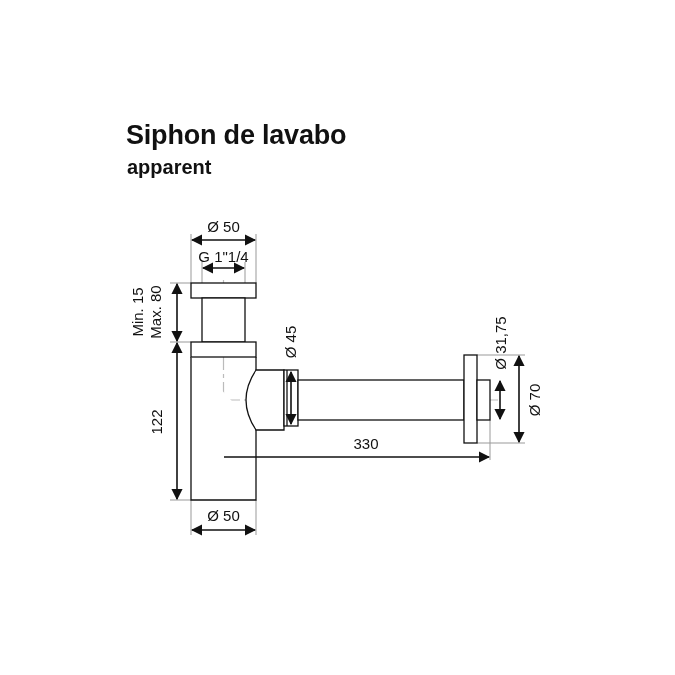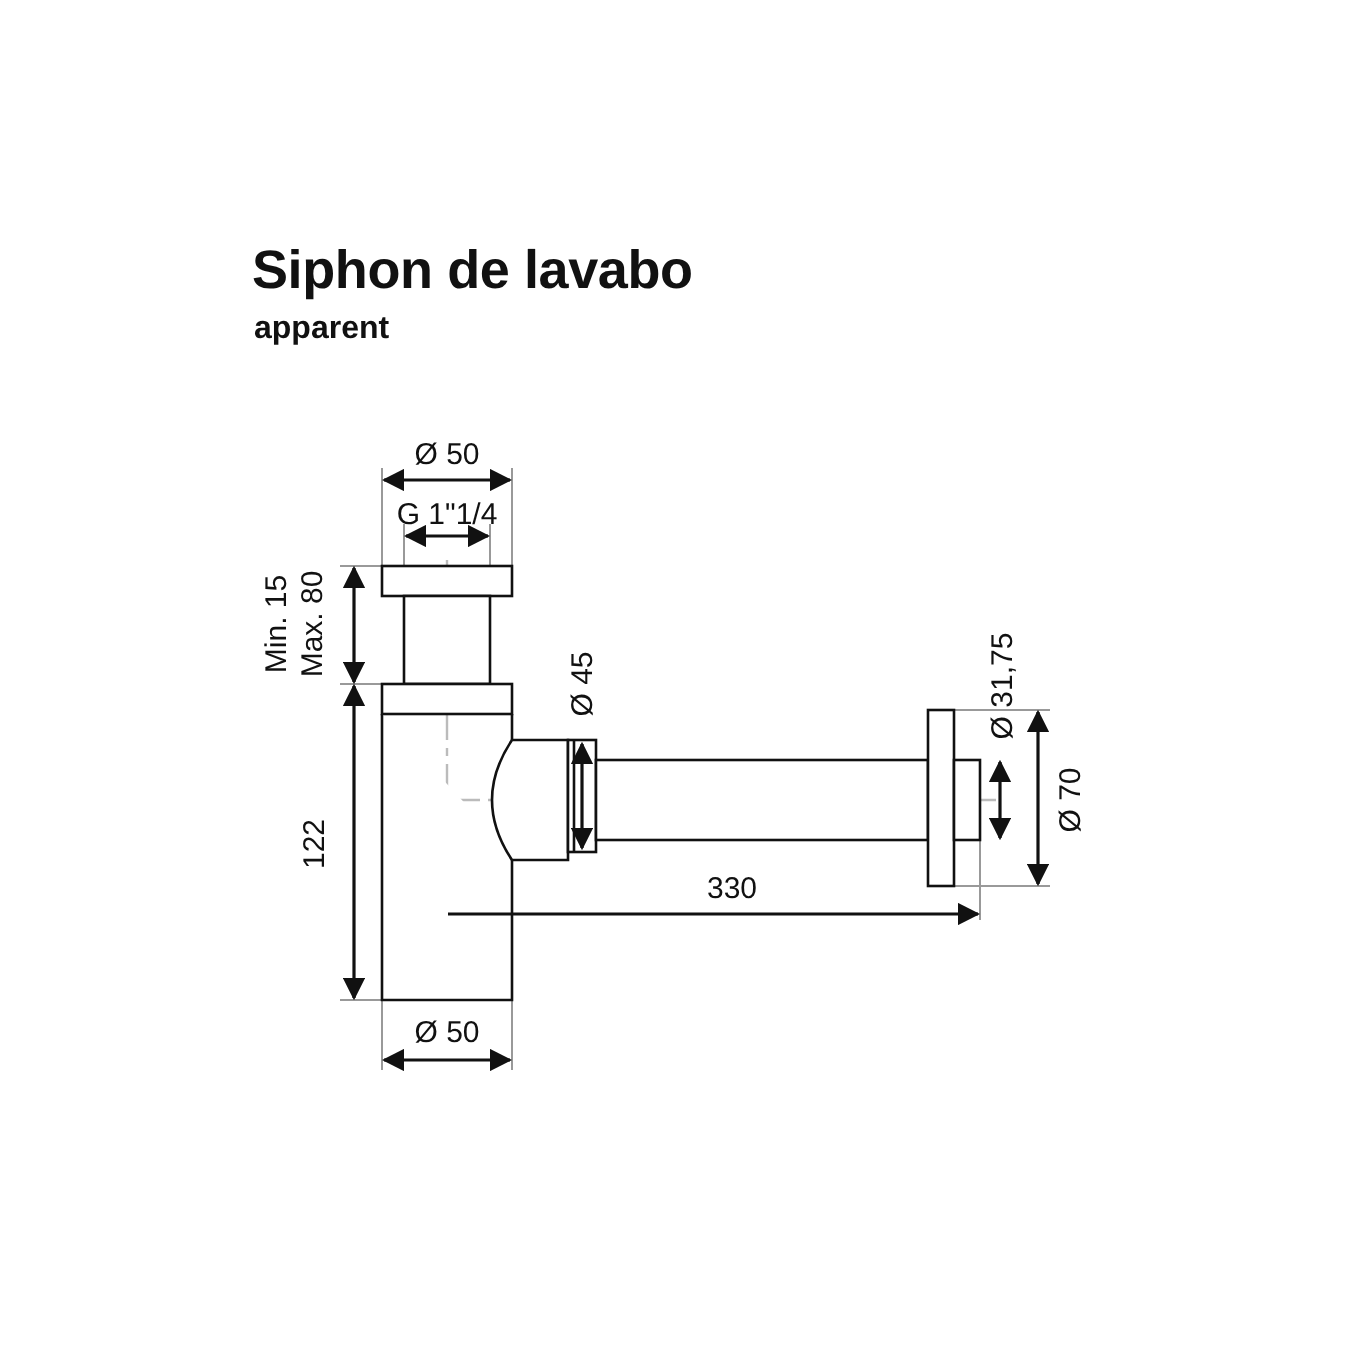--- a/index.html
+++ b/index.html
@@ -1,18 +1,18 @@
 <!DOCTYPE html>
 <html><head>
 <meta charset="utf-8">
 <style>
   html, body { margin:0; padding:0; background:#ffffff; }
   body { width:675px; height:675px; position:relative; overflow:hidden; font-family:"Liberation Sans", sans-serif; }
   .title { position:absolute; left:126px; top:120px; font-size:27px; font-weight:bold; color:#111; letter-spacing:-0.2px;text-align:right; }
-  .subtitle { position:absolute; left:127px; top:156px; font-size:16px; font-weight:bold; color:#111; }
+  .subtitle { position:absolute; left:127px; top:156px; font-size:20px; font-weight:bold; color:#111; }
   svg { position:absolute; left:0; top:0; }
   .dimtext { font-family:"Liberation Sans", sans-serif; font-size:15px; fill:#111; }
 </style>
 </head>
 <body>
 
 <div class="title">Siphon de lavabo</div>
 <div class="subtitle">apparent</div>
 
 <svg width="675" height="675" viewBox="0 0 675 675">

